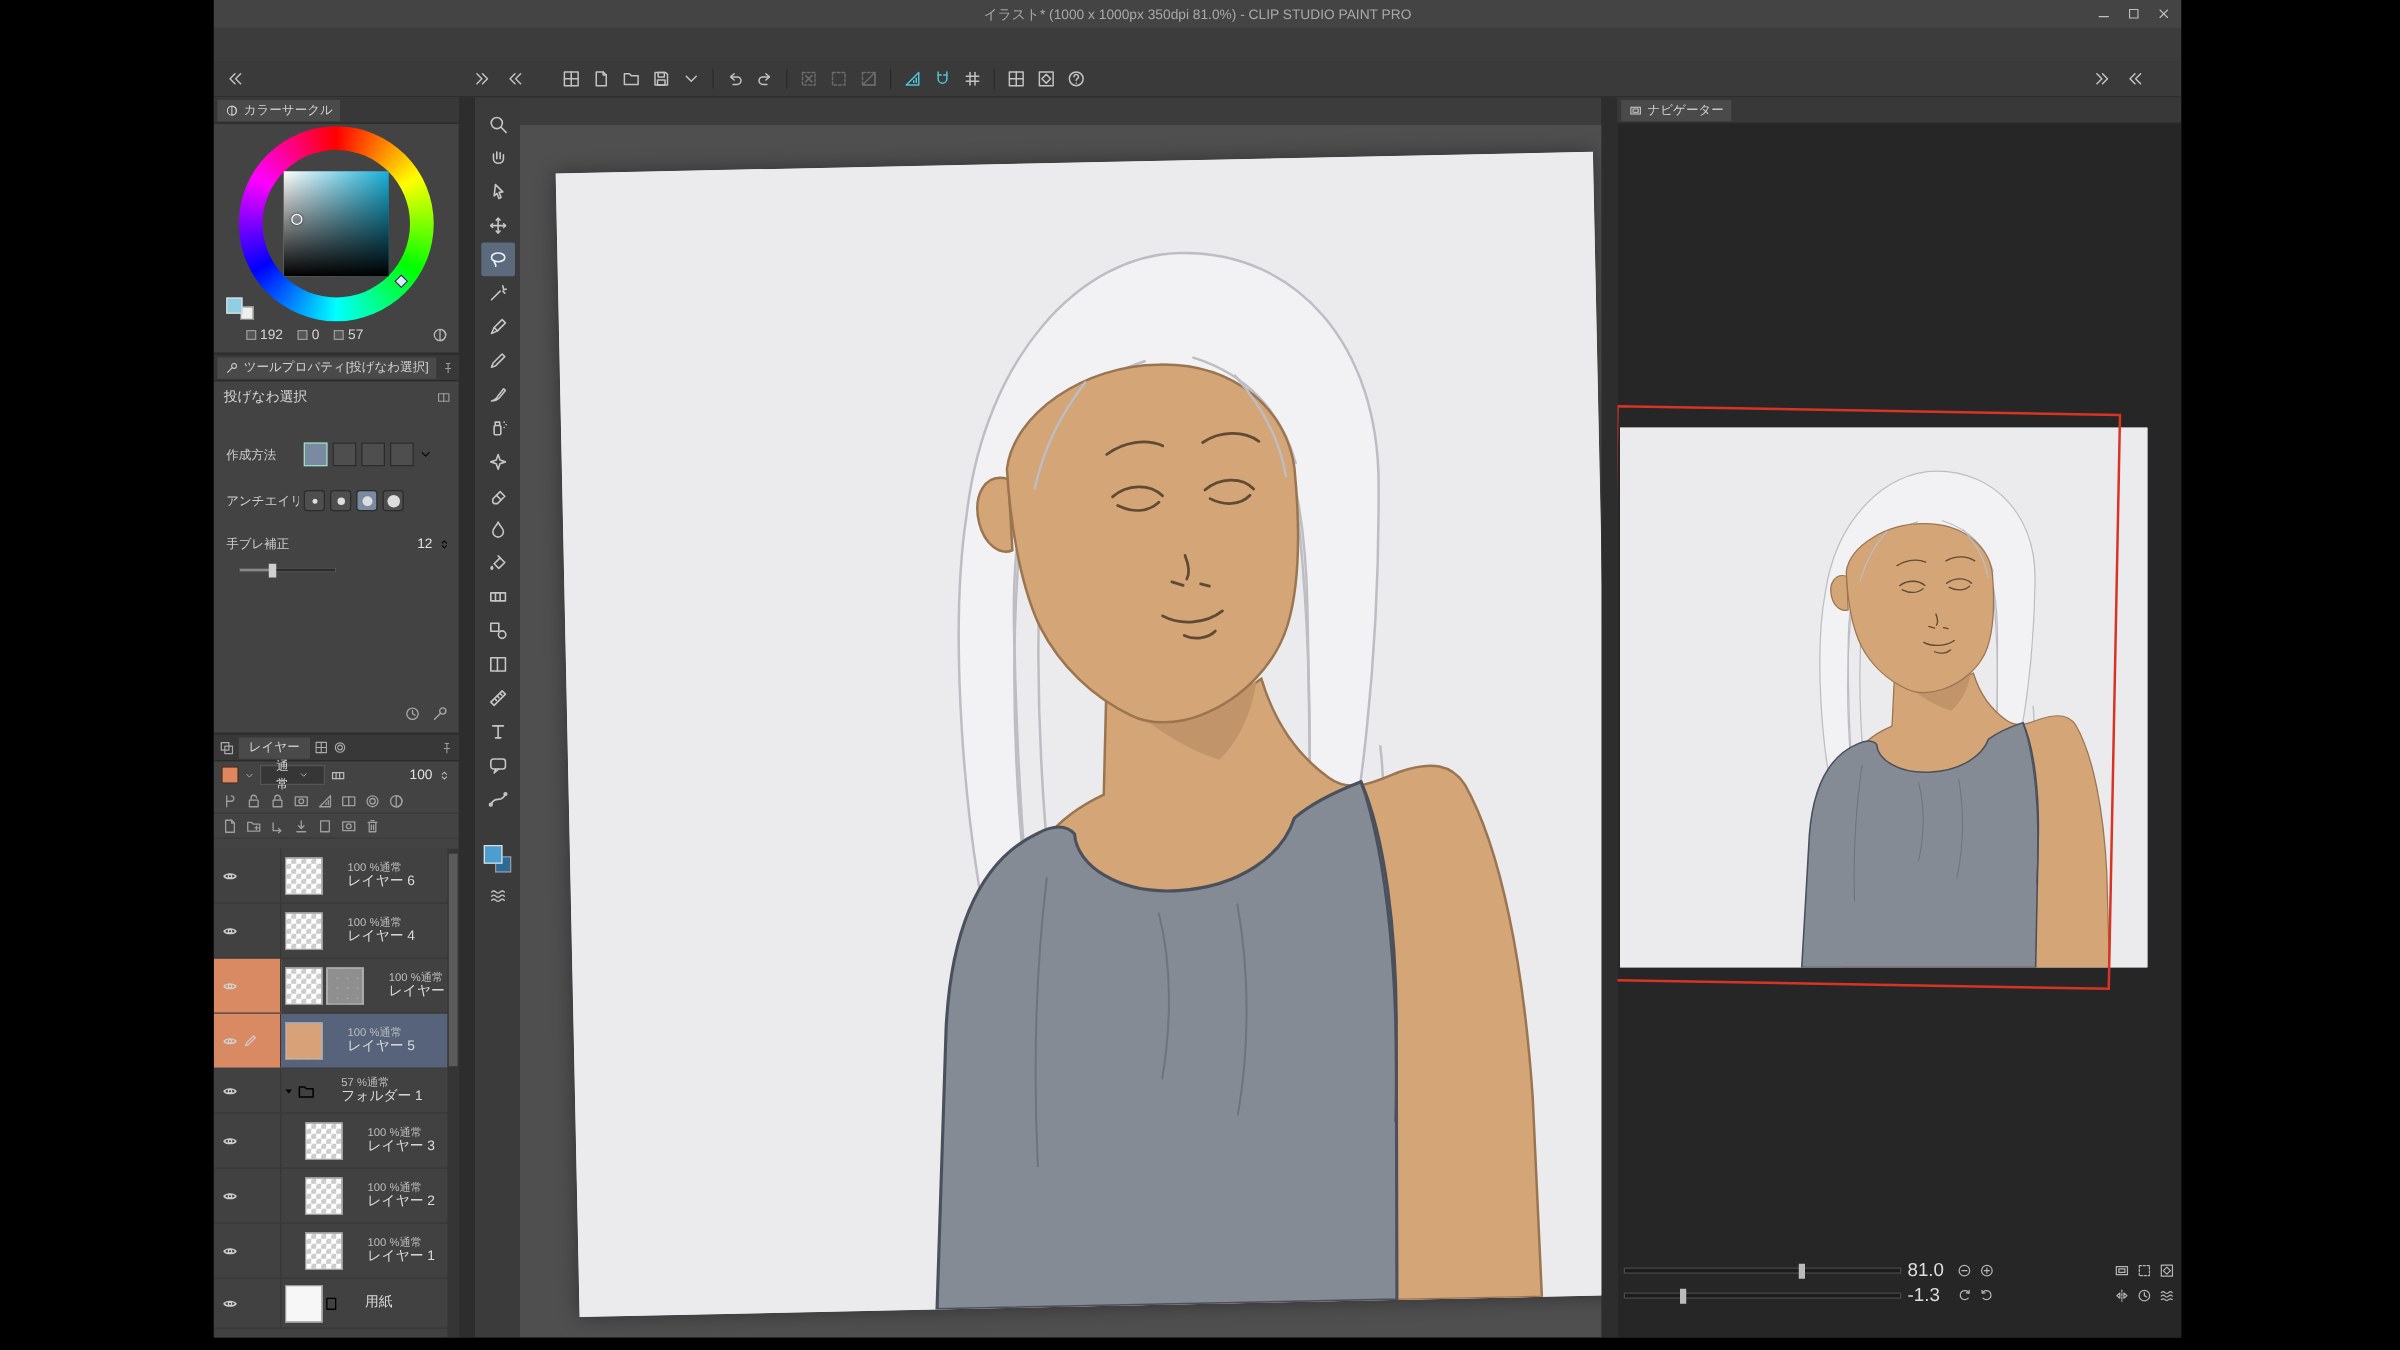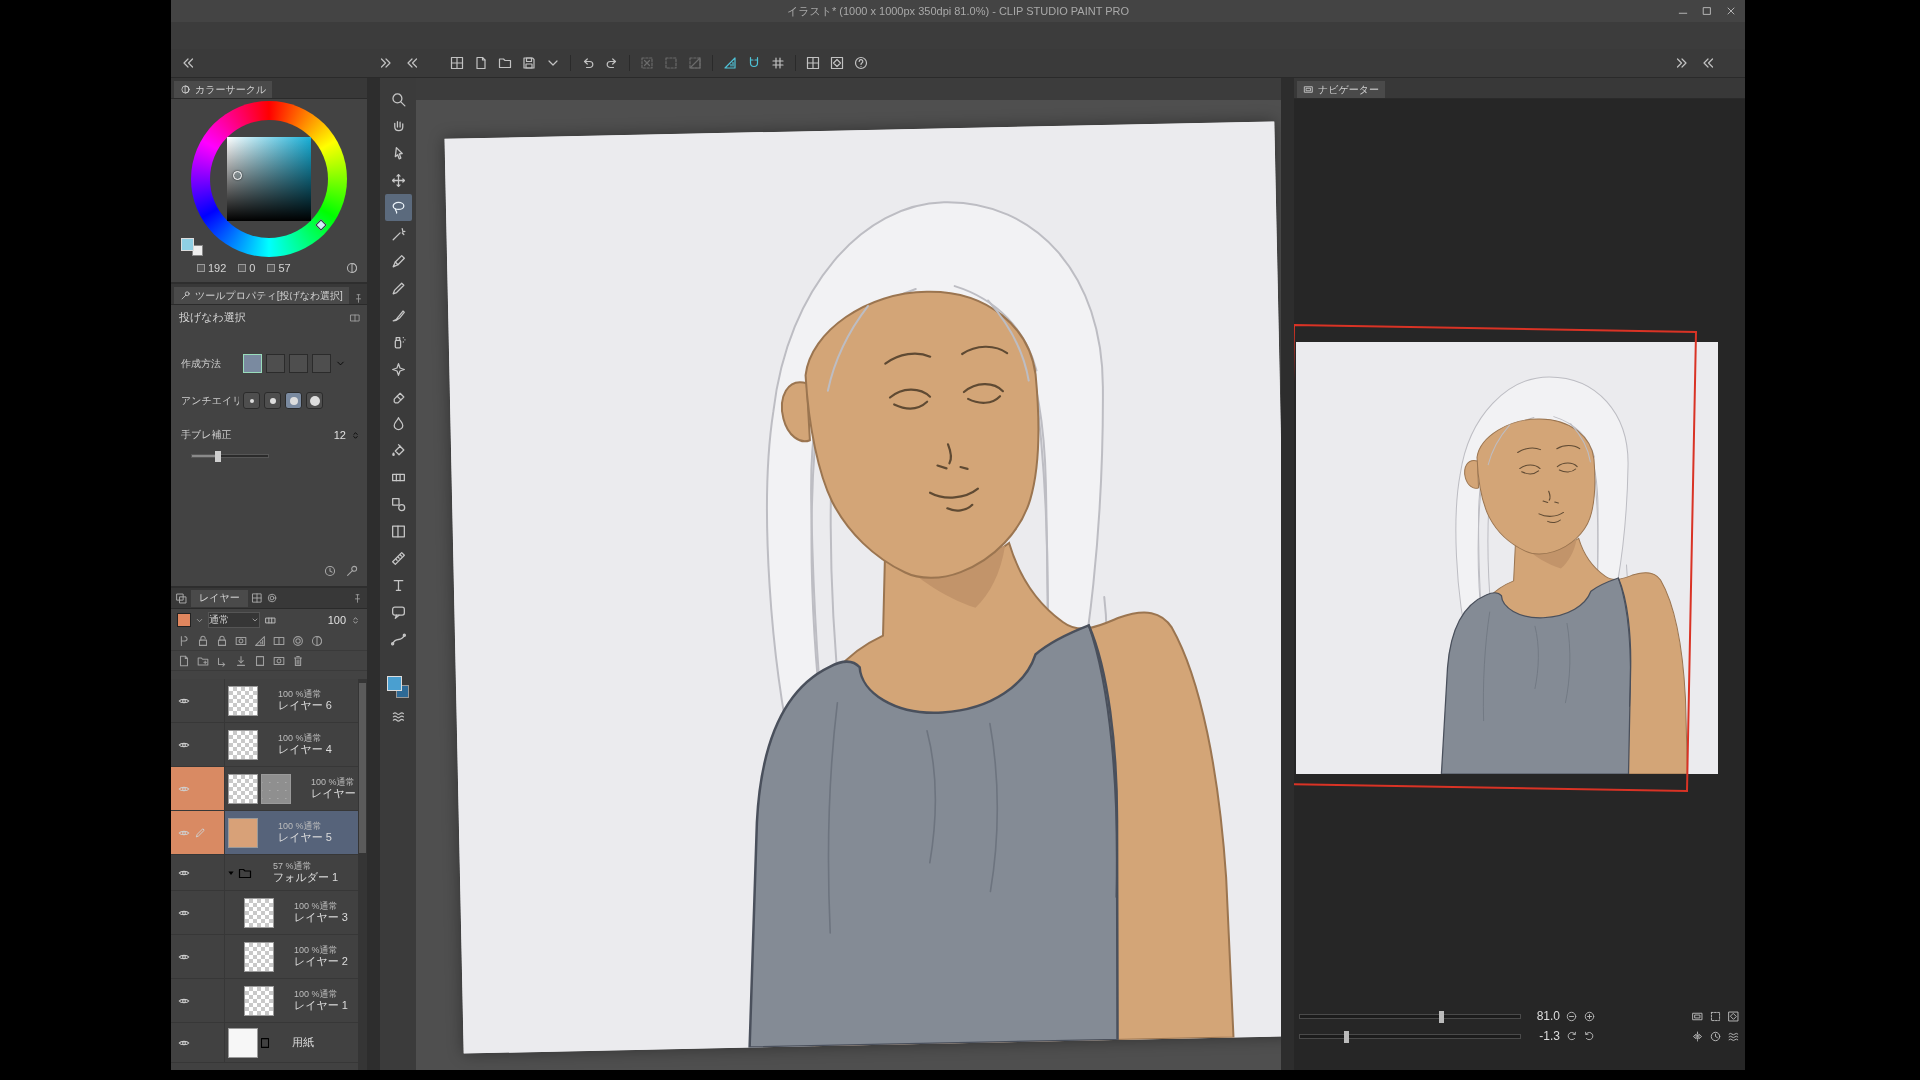--- a/index.html
+++ b/index.html
@@ -22,21 +22,21 @@
 .toolbar>:last-child{margin-right:26px}
 
 
 .icw{display:inline-flex;align-items:center;justify-content:center;color:inherit}
 .ic line,.ic path,.ic rect,.ic circle,.ic ellipse,.ic polyline,.ic polygon{stroke:currentColor;fill:none;stroke-width:1.2;stroke-linecap:round;stroke-linejoin:round}
 .ic .fill{fill:currentColor;stroke:none}
 
 
 .left-col{position:absolute;left:0;top:78px;width:196px;bottom:0}
 .panel{position:relative;background:var(--panel,#434343);overflow:hidden}
-.p-head{height:21px;background:var(--panel-header,#383838);display:flex;align-items:flex-end;padding:0 3px;border-bottom:1px solid var(--panel-border,#2a2a2a);color:#bdbdbd}
+.p-head{height:21px;background:var(--panel-header,#383838);display:flex;align-items:center;padding:0 3px;border-bottom:1px solid var(--panel-border,#2a2a2a);color:#bdbdbd}
 .p-tab{display:flex;align-items:center;gap:4px;background:#4a4a4a;height:17px;padding:0 6px;font-size:10px;color:#d2d2d2;white-space:nowrap;overflow:hidden}
 .head-sp{margin-left:auto;display:flex;gap:3px;color:#9f9f9f}
 .color-panel{height:206px;border-bottom:2px solid #2e2e2e}
 .wheel-area{position:relative;height:140px}
 .hue-ring{position:absolute;left:20px;top:2px;width:156px;height:156px;border-radius:50%;
   background:conic-gradient(from 0deg,#f00,#ff0,#0f0,#0ff,#00f,#f0f,#f00)}
 .hue-cover{position:absolute;left:39px;top:21px;width:118px;height:118px;border-radius:50%;background:var(--panel,#434343)}
 .sv-box{position:absolute;left:56px;top:38px;width:84px;height:84px;
   background:linear-gradient(to bottom,rgba(0,0,0,0),#000),linear-gradient(to right,#fff,var(--sv-hue,#18b0d8))}
 .sv-marker{position:absolute;left:6px;top:34px;width:9px;height:9px;border:1.5px solid #fff;border-radius:50%;box-shadow:0 0 2px #222}
@@ -64,21 +64,21 @@
 .tp-slider{position:absolute;left:20px;top:170px;width:78px;height:4px;background:#2b2b2b;border:1px solid #565656}
 .ts-fill{position:absolute;left:0;top:0;bottom:0;width:32%;background:#8a8a8a}
 .ts-handle{position:absolute;left:30%;top:-4px;width:6px;height:11px;background:#cfcfcf}
 .tp-bottom{position:absolute;right:8px;bottom:8px;display:flex;gap:8px;color:#a8a8a8}
 
 .layer-panel{position:absolute;top:510px;left:0;right:0;bottom:0}
 .lp-tabs{height:21px;background:var(--panel-header,#383838);display:flex;align-items:center;gap:3px;padding:0 4px;border-bottom:1px solid var(--panel-border,#2a2a2a);color:#aaa}
 .lp-tab{display:flex;align-items:center;gap:4px;background:#4a4a4a;height:17px;padding:0 8px;font-size:10px;color:#d2d2d2}
 .blend-row{height:22px;display:flex;align-items:center;gap:4px;padding:0 6px;color:#bbb}
 .chip{width:14px;height:14px;background:var(--layer-chip,#e0865e);border:1px solid #222}
-.blend-select{width:52px;height:16px;background:#363636;border:1px solid #555;font-size:10px;color:#d5d5d5;display:flex;align-items:center;justify-content:space-between;padding:0 0}
+.blend-select{width:52px;height:16px;background:#363636;border:1px solid #555;font-size:10px;color:#d5d5d5;display:flex;align-items:center;justify-content:space-between;padding:0 12px}
 .opacity-val{margin-left:auto;font-size:11px;color:#e0e0e0}
 .icons-row{height:20px;display:flex;align-items:center;gap:5px;padding:0 6px;color:#9f9f9f;border-bottom:1px solid #3a3a3a}
 .layer-list{position:absolute;top:91px;left:0;right:9px;bottom:0;background:#414141}
 .lrow{position:relative;display:flex;align-items:center;height:44px;border-bottom:1px solid #373737;background:#414141}
 .lrow.sel{background:var(--layer-selected,#56637a)}
 .lrow.frow{height:36px}
 .lrow.prow{height:40px}
 .lleft{width:54px;height:100%;display:flex;align-items:center;gap:3px;padding-left:6px;border-right:1px solid #373737;color:#cfcfcf;flex-shrink:0}
 .lleft.tint{background:var(--layer-tint,#d98a63)}
 .ind{width:16px;flex-shrink:0}
@@ -117,21 +117,21 @@
 .navigator{position:absolute;left:1123px;top:78px;right:0;bottom:0}
 .nav-body{position:absolute;left:0;top:21px;right:0;bottom:0;background:var(--nav-bg,#262626);overflow:hidden}
 .nav-thumb{position:absolute;left:2px;top:243px;width:422px;height:432px;background:var(--paper,#ebebee)}
 .nav-thumb svg{display:block;width:100%;height:100%}
 .nav-frame{position:absolute;left:-12px;top:222px;width:440px;height:480px;pointer-events:none}
 .nav-row{position:absolute;left:5px;right:5px;height:18px;display:flex;align-items:center;gap:5px;color:#b5b5b5}
 .nav-row1{top:908px}
 .nav-row2{top:928px}
 .nslider{width:222px;height:5px;background:#1c1c1c;border:1px solid #4a4a4a;position:relative}
 .nhandle{position:absolute;top:-4px;width:5px;height:12px;background:#bbb}
-.nval{width:34px;text-align:right;font-size:12px;color:#ddd}
+.nval{width:34px;text-align:left;font-size:15px;color:#ddd}
 .nav-sp{margin-left:auto;display:flex;gap:5px}
 </style>
 </head>
 <body>
 
 <div class="app">
 
   <div class="titlebar">
     <span class="title">イラスト* (1000 x 1000px 350dpi 81.0%) - CLIP STUDIO PAINT PRO</span>
     <div class="win-controls">

